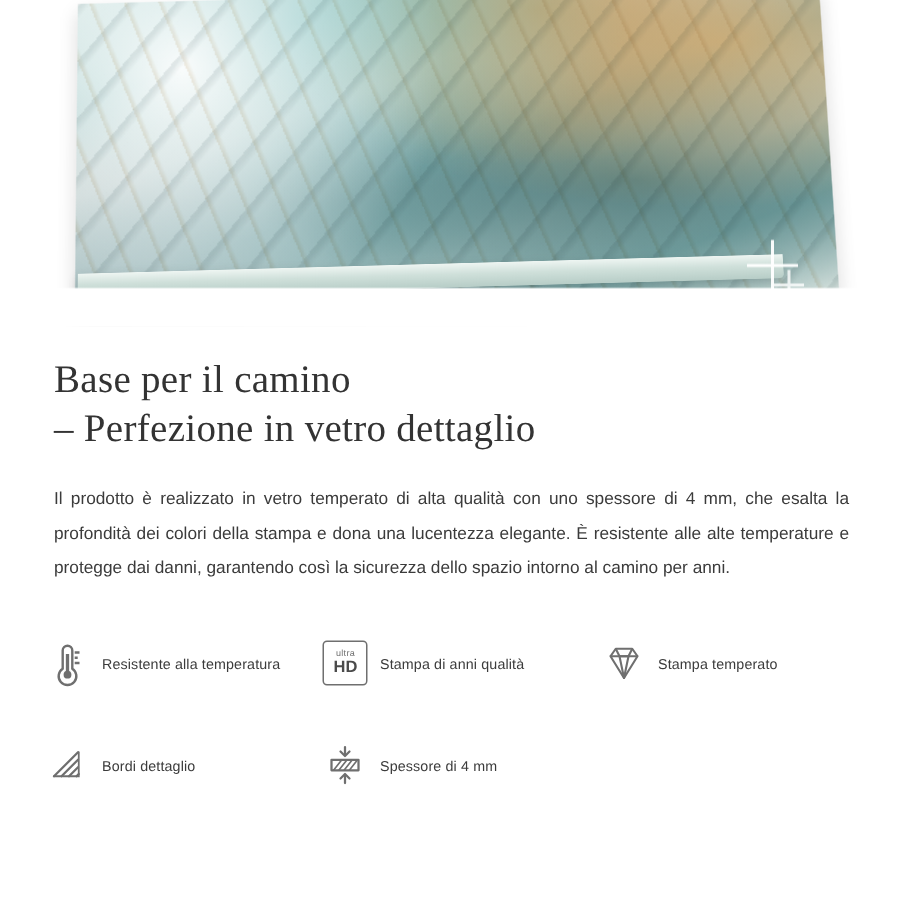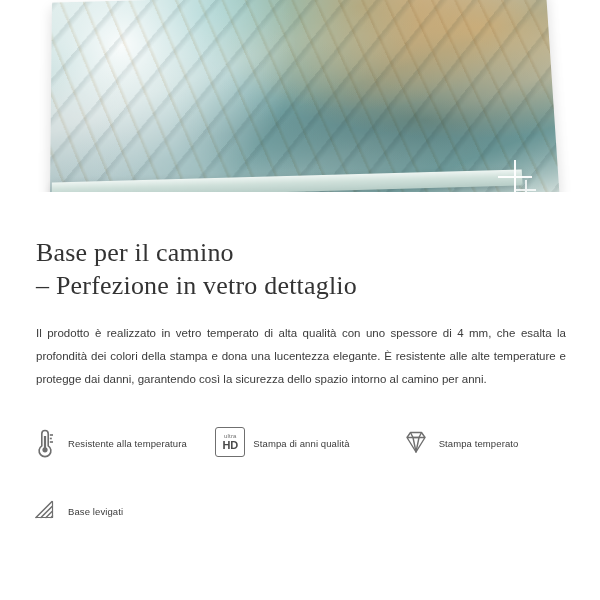--- a/index.html
+++ b/index.html
@@ -231,18 +231,31 @@
     <div class="feature">
       <div class="feature-icon">
         <svg width="40" height="40" viewBox="0 0 40 40" fill="none" stroke="#6f6f6f" stroke-width="1.5" stroke-linecap="round">
           <path d="M11 27.5L27 11.5"></path>
           <path d="M16 27.5L27 16.5"></path>
           <path d="M21 27.5L27 21.5"></path>
           <path d="M26 27.5l1.5-1.5"></path>
           <path d="M11 27.5h16.5V11.5" stroke-width="1.2"></path>
         </svg>
       </div>
-      <div class="feature-label">Base levigati</div>
-    </div>
-
+      <div class="feature-label">Bordi dettaglio</div>
+    </div>
+
+    <div class="feature">
+      <div class="feature-icon">
+        <svg width="40" height="40" viewBox="0 0 40 40" fill="none" stroke="#6f6f6f" stroke-width="1.5" stroke-linecap="round" stroke-linejoin="round">
+          <path d="M20 8v5"></path>
+          <path d="M17 11l3 3 3-3"></path>
+          <path d="M20 32v-5"></path>
+          <path d="M17 29l3-3 3 3"></path>
+          <rect x="11" y="16.5" width="18" height="7"></rect>
+          <path d="M12.5 23.3l5-6.3M16 23.3l5-6.3M19.5 23.3l5-6.3M23 23.3l5-6.3" stroke-width="1.1"></path>
+        </svg>
+      </div>
+      <div class="feature-label">Spessore di 4 mm</div>
+    </div>
 
   </div>
 </div>
 
 </body></html>

